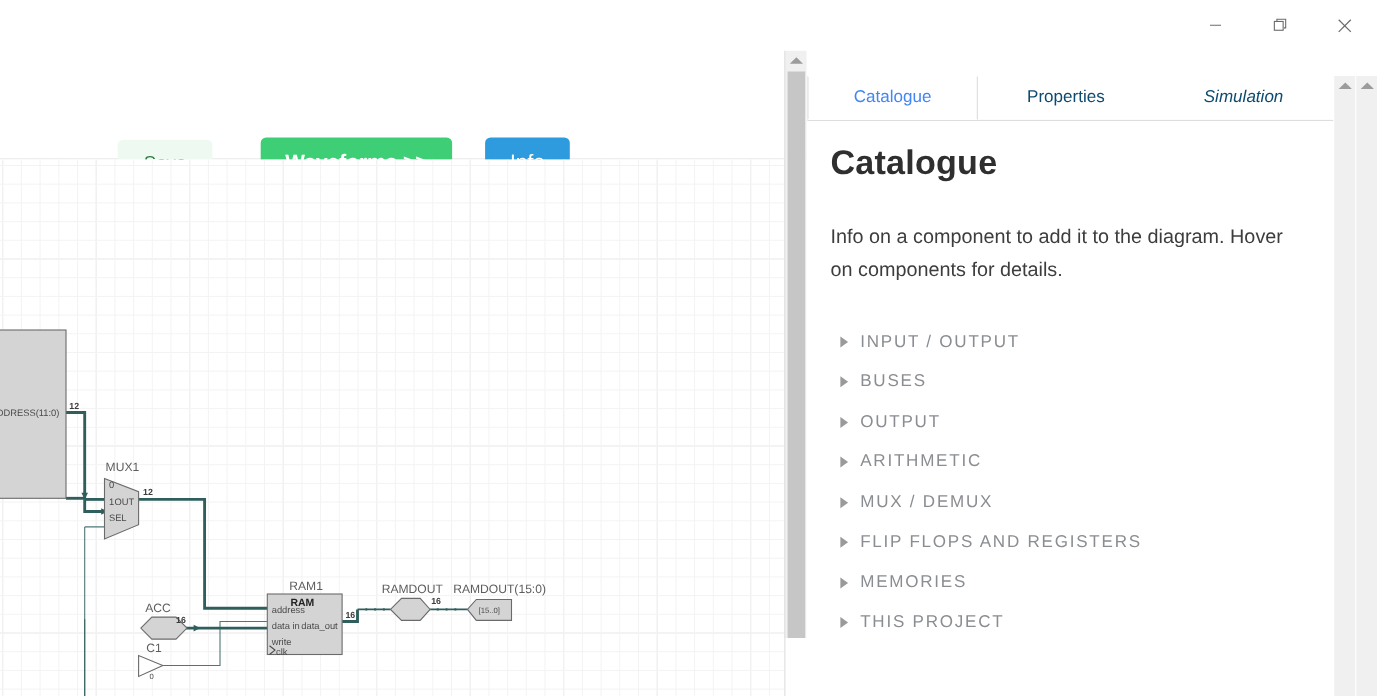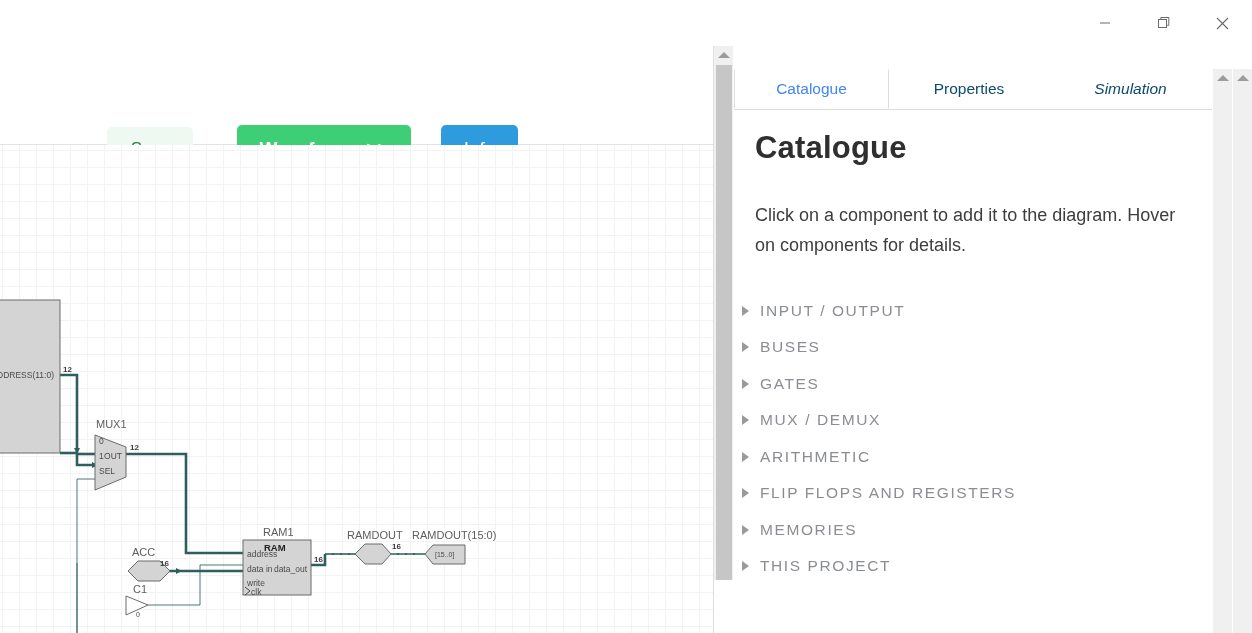--- a/index.html
+++ b/index.html
@@ -122,21 +122,21 @@
     font-size: 31px; font-weight: bold; color: #2f2f2f;
     margin: 0 0 0 21px; padding-top: 14px; letter-spacing: .2px;
   }
   .panel-desc {
     margin: 34px 0 0 21px; font-size: 18px; color: #3d3d3d;
     line-height: 1.68; max-width: 430px;
   }
   .cat-list { margin: 32px 0 0 0; padding: 0; list-style: none; }
   .cat-item {
     display: flex; align-items: center;
-    height: 36.5px; padding-left: 8px;
+    height: 36.5px; padding-left: 30px;
     font-size: 15.5px; color: #8a8d91; letter-spacing: 1.6px;
     cursor: pointer; user-select: none;
   }
   .cat-tri {
     width: 0; height: 0; margin-right: 11px;
     border-left: 7px solid #9a9a9a;
     border-top: 5px solid transparent;
     border-bottom: 5px solid transparent;
   }
 
@@ -318,43 +318,43 @@
 
     <div class="tabs">
       <div class="tab tab-catalogue active">Catalogue</div>
       <div class="tab tab-properties">Properties</div>
       <div class="tab tab-simulation">Simulation</div>
     </div>
 
     <div class="panel-body">
       <h1 class="panel-title">Catalogue</h1>
       <p class="panel-desc">
-        <span>Click on a component to add it to the diagram.</span>
+        <span>Info on a component to add it to the diagram.</span>
         <span>Hover on components for details.</span>
       </p>
       <ul class="cat-list">
         <li class="cat-item">
           <span class="cat-tri"></span>
           <span>INPUT / OUTPUT</span>
         </li>
         <li class="cat-item">
           <span class="cat-tri"></span>
           <span>BUSES</span>
         </li>
         <li class="cat-item">
           <span class="cat-tri"></span>
-          <span>GATES</span>
+          <span>OUTPUT</span>
+        </li>
+        <li class="cat-item">
+          <span class="cat-tri"></span>
+          <span>ARITHMETIC</span>
         </li>
         <li class="cat-item">
           <span class="cat-tri"></span>
           <span>MUX / DEMUX</span>
-        </li>
-        <li class="cat-item">
-          <span class="cat-tri"></span>
-          <span>ARITHMETIC</span>
         </li>
         <li class="cat-item">
           <span class="cat-tri"></span>
           <span>FLIP FLOPS AND REGISTERS</span>
         </li>
         <li class="cat-item">
           <span class="cat-tri"></span>
           <span>MEMORIES</span>
         </li>
         <li class="cat-item">

